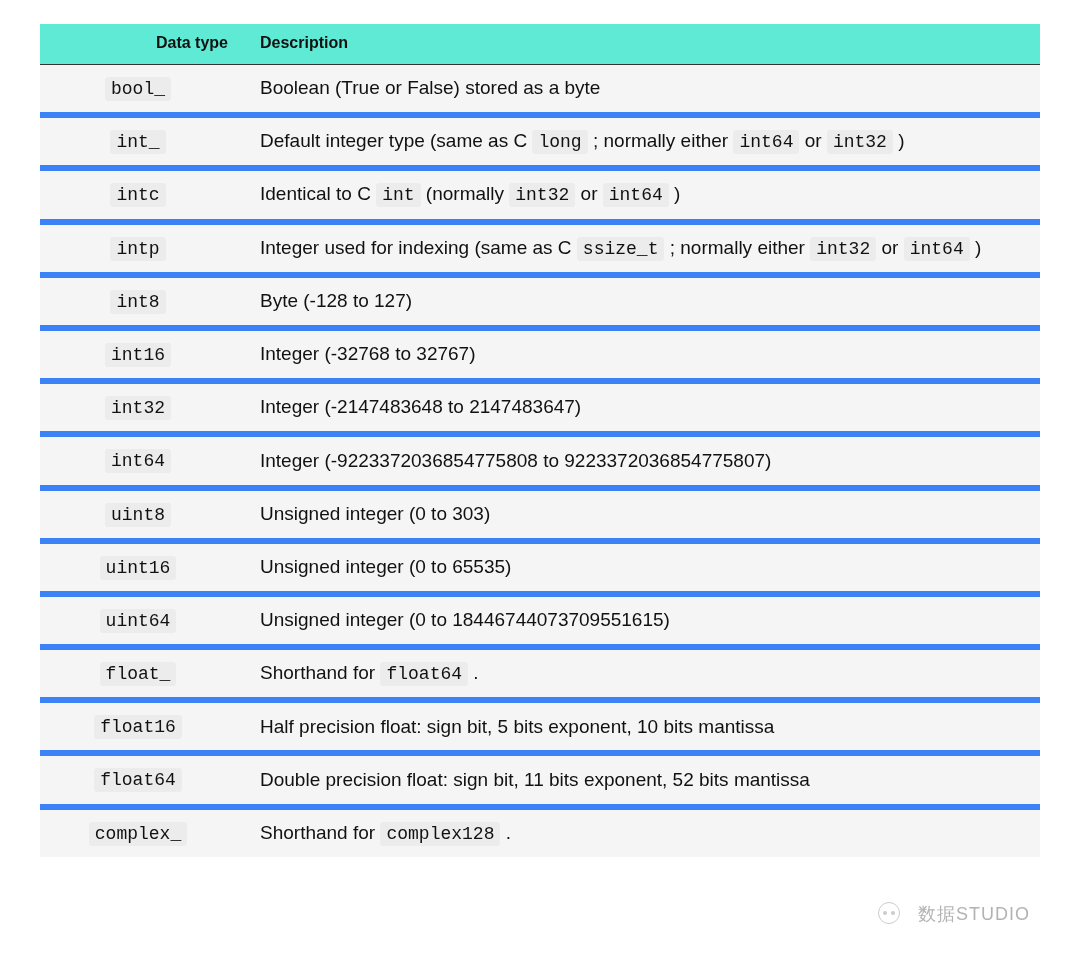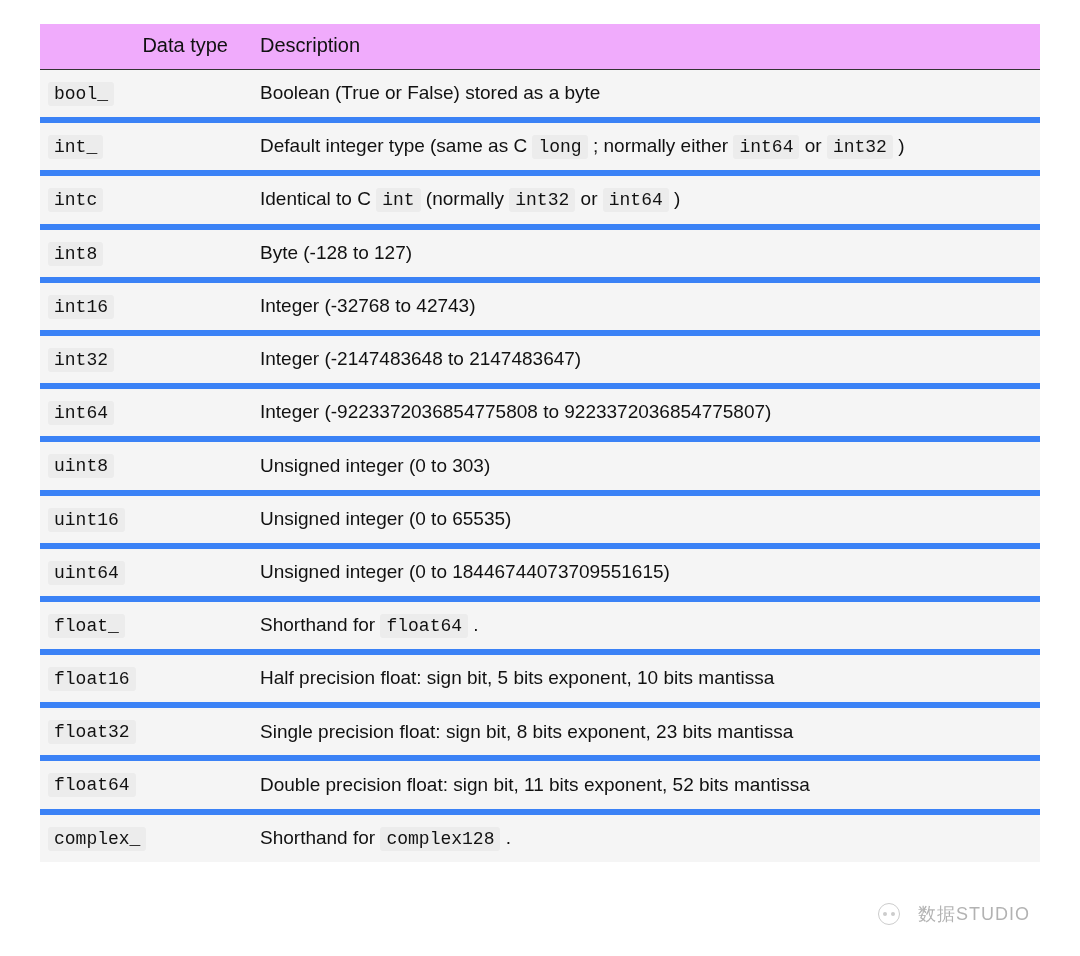--- a/index.html
+++ b/index.html
@@ -12,26 +12,26 @@
   }
   .wrap {
     padding: 24px 40px 40px 40px;
   }
   table {
     width: 100%;
     border-collapse: collapse;
     table-layout: auto;
   }
   thead th {
-    font-weight: 400;
-    font-size: 20px;
+    font-weight: 700;
+    font-size: 16px;
     text-align: left;
     padding: 10px 8px 12px 8px;
     border-bottom: 1px solid #333;
-    background: #f0abfc;
+    background: #5eead4;
   }
   thead th.col-type {
     width: 180px;
     text-align: right;
     padding-right: 24px;
   }
   thead th.col-desc {
   }
   tbody tr {
     background: #f5f5f5;
@@ -39,21 +39,21 @@
   tbody tr + tr td {
     border-top: 6px solid #3b82f6;
   }
   tbody td {
     font-size: 19px;
     line-height: 1.4;
     padding: 10px 8px;
     vertical-align: middle;
   }
   td.col-type {
-    text-align: left;
+    text-align: center;
     padding-right: 24px;
     white-space: nowrap;
   }
   td.col-desc {
     text-align: left;
     padding-right: 10px;
   }
   code {
     font-family: "SFMono-Regular", Consolas, "Liberation Mono", Menlo, monospace;
     font-size: 18px;
@@ -65,21 +65,20 @@
   .watermark {
     position: fixed;
     right: 50px;
     bottom: 30px;
     font-size: 18px;
     color: #999;
     letter-spacing: 1px;
     opacity: 0.75;
     pointer-events: none;
     display: flex;
-    align-items: center;
     gap: 18px;
   }
   .watermark .wm-icon {
     display: inline-block;
     width: 20px; height: 20px;
     border: 1.5px solid #bbb;
     border-radius: 50%;
     position: relative;
   }
   .watermark .wm-icon::before,
@@ -110,26 +109,30 @@
         </tr>
         <tr>
           <td class="col-type"><code>int_</code></td>
           <td class="col-desc">Default integer type (same as C <code>long</code> ; normally either <code>int64</code> or <code>int32</code> )</td>
         </tr>
         <tr>
           <td class="col-type"><code>intc</code></td>
           <td class="col-desc">Identical to C <code>int</code> (normally <code>int32</code> or <code>int64</code> )</td>
         </tr>
         <tr>
+          <td class="col-type"><code>intp</code></td>
+          <td class="col-desc">Integer used for indexing (same as C <code>ssize_t</code> ; normally either <code>int32</code> or <code>int64</code> )</td>
+        </tr>
+        <tr>
           <td class="col-type"><code>int8</code></td>
           <td class="col-desc">Byte (-128 to 127)</td>
         </tr>
         <tr>
           <td class="col-type"><code>int16</code></td>
-          <td class="col-desc">Integer (-32768 to 42743)</td>
+          <td class="col-desc">Integer (-32768 to 32767)</td>
         </tr>
         <tr>
           <td class="col-type"><code>int32</code></td>
           <td class="col-desc">Integer (-2147483648 to 2147483647)</td>
         </tr>
         <tr>
           <td class="col-type"><code>int64</code></td>
           <td class="col-desc">Integer (-9223372036854775808 to 9223372036854775807)</td>
         </tr>
         <tr>
@@ -146,24 +149,20 @@
         </tr>
         <tr>
           <td class="col-type"><code>float_</code></td>
           <td class="col-desc">Shorthand for <code>float64</code> .</td>
         </tr>
         <tr>
           <td class="col-type"><code>float16</code></td>
           <td class="col-desc">Half precision float: sign bit, 5 bits exponent, 10 bits mantissa</td>
         </tr>
         <tr>
-          <td class="col-type"><code>float32</code></td>
-          <td class="col-desc">Single precision float: sign bit, 8 bits exponent, 23 bits mantissa</td>
-        </tr>
-        <tr>
           <td class="col-type"><code>float64</code></td>
           <td class="col-desc">Double precision float: sign bit, 11 bits exponent, 52 bits mantissa</td>
         </tr>
         <tr>
           <td class="col-type"><code>complex_</code></td>
           <td class="col-desc">Shorthand for <code>complex128</code> .</td>
         </tr>
       </tbody>
   </table>
 </div>

